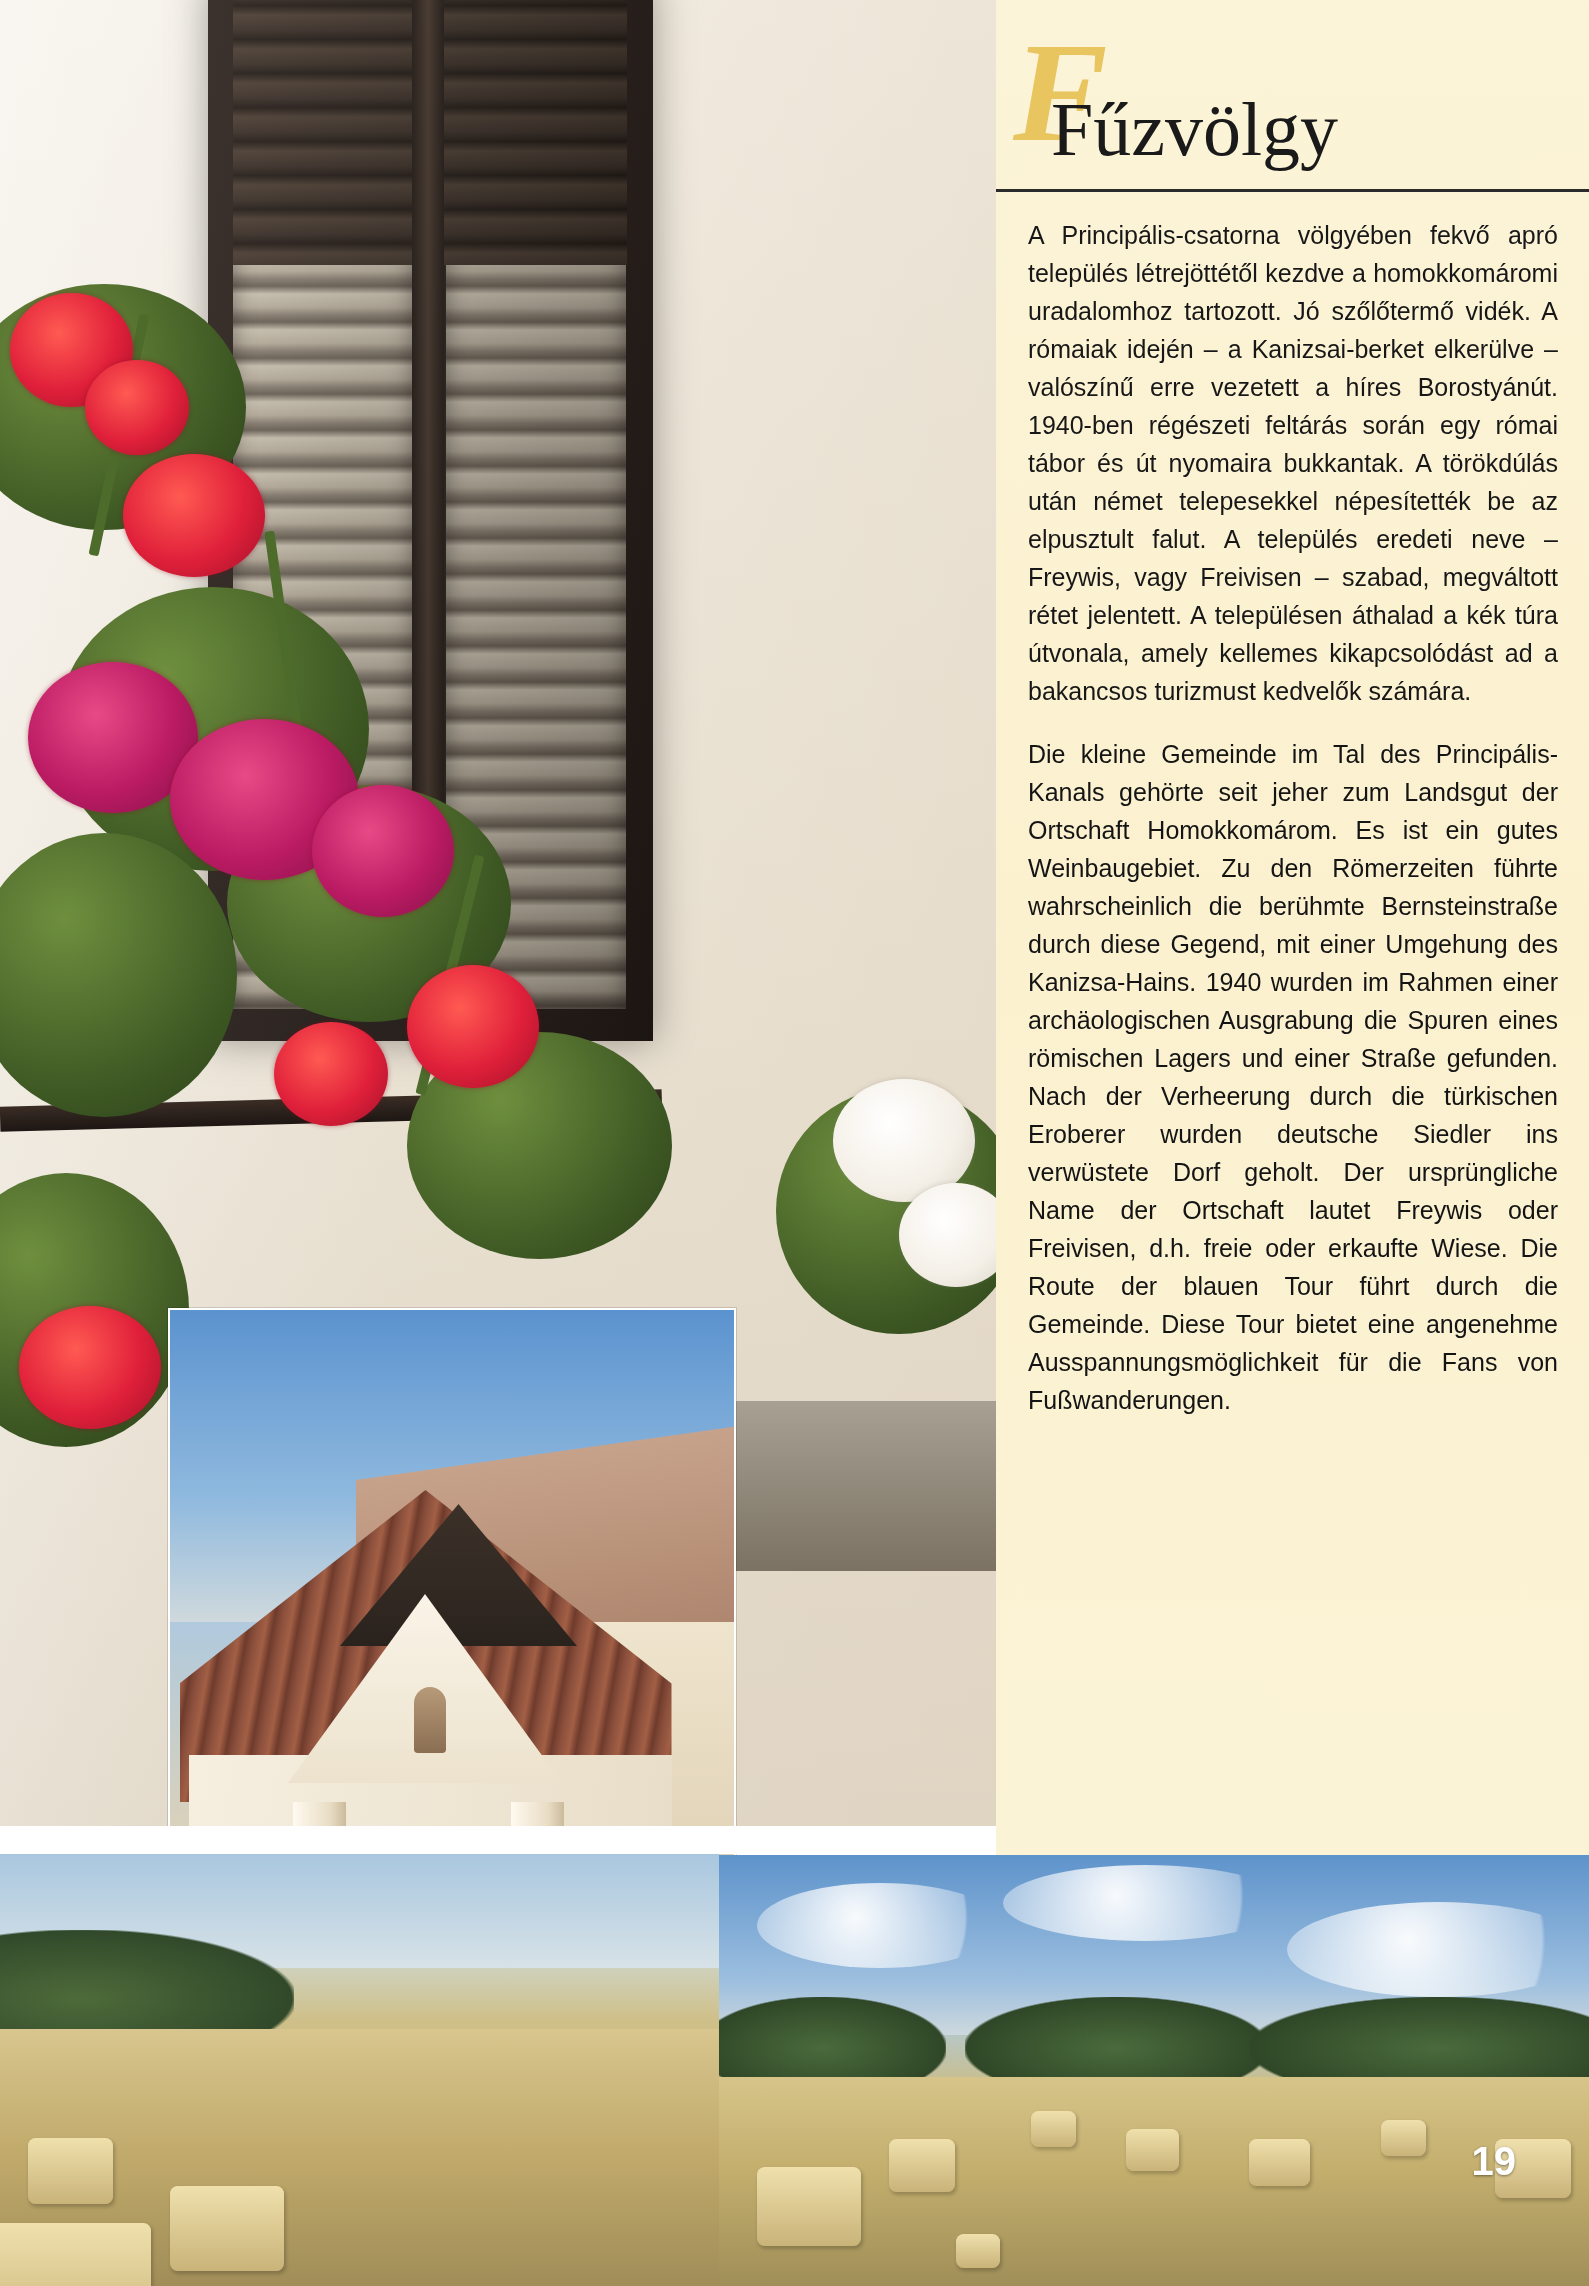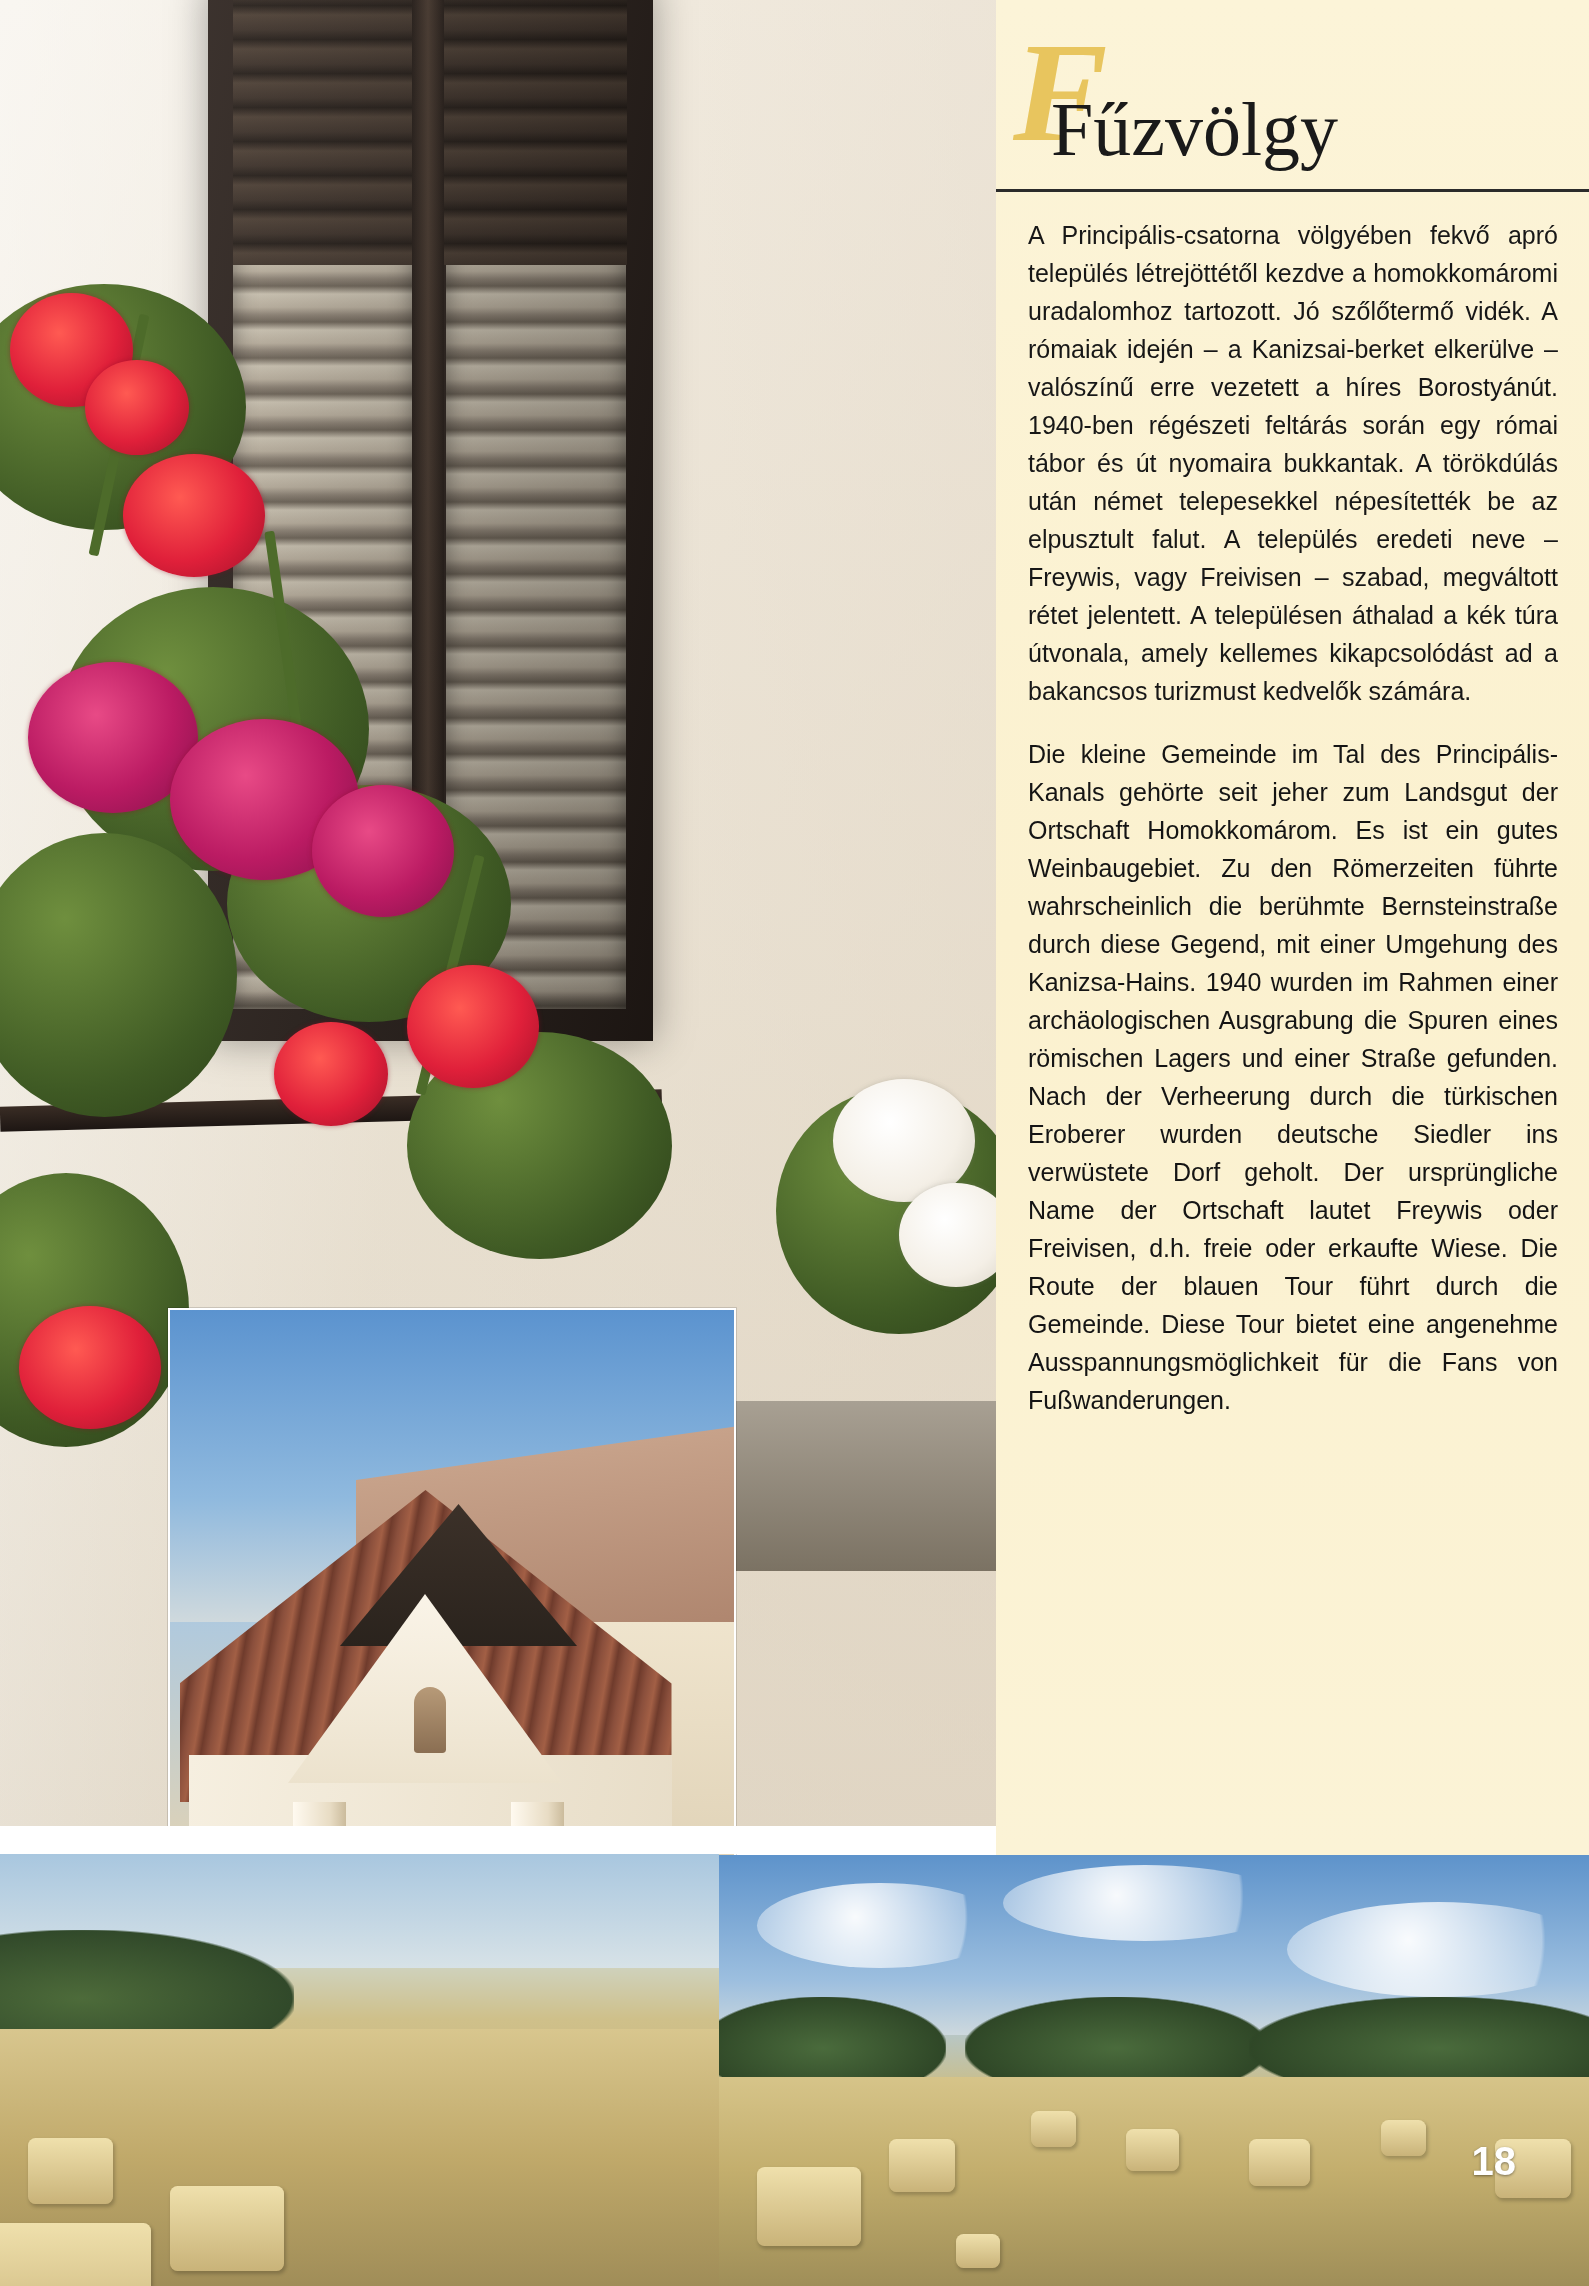--- a/index.html
+++ b/index.html
@@ -480,16 +480,16 @@
       <div class="title">Fűzvölgy</div>
       <div class="title-rule"></div>
     </div>
 
     <div class="body-text">
       <p>A Principális-csatorna völgyében fekvő apró település létrejöttétől kezdve a homokkomáromi uradalomhoz tartozott. Jó szőlőtermő vidék. A rómaiak idején – a Kanizsai-berket elkerülve – valószínű erre vezetett a híres Borostyánút. 1940-ben régészeti feltárás során egy római tábor és út nyomaira bukkantak. A törökdúlás után német telepesekkel népesítették be az elpusztult falut. A település eredeti neve – Freywis, vagy Freivisen – szabad, megváltott rétet jelentett. A településen áthalad a kék túra útvonala, amely kellemes kikapcsolódást ad a bakancsos turizmust kedvelők számára.</p>
       <p class="de">Die kleine Gemeinde im Tal des Principális-Kanals gehörte seit jeher zum Landsgut der Ortschaft Homokkomárom. Es ist ein gutes Weinbaugebiet. Zu den Römerzeiten führte wahrscheinlich die berühmte Bernsteinstraße durch diese Gegend, mit einer Umgehung des Kanizsa-Hains. 1940 wurden im Rahmen einer archäologischen Ausgrabung die Spuren eines römischen Lagers und einer Straße gefunden. Nach der Verheerung durch die türkischen Eroberer wurden deutsche Siedler ins verwüstete Dorf geholt. Der ursprüngliche Name der Ortschaft lautet Freywis oder Freivisen, d.h. freie oder erkaufte Wiese. Die Route der blauen Tour führt durch die Gemeinde. Diese Tour bietet eine angenehme Ausspannungsmöglichkeit für die Fans von Fußwanderungen.</p>
     </div>
   </div>
 
-  <div class="page-number">18</div>
+  <div class="page-number">19</div>
 
 </div>
 
 
 </body></html>

